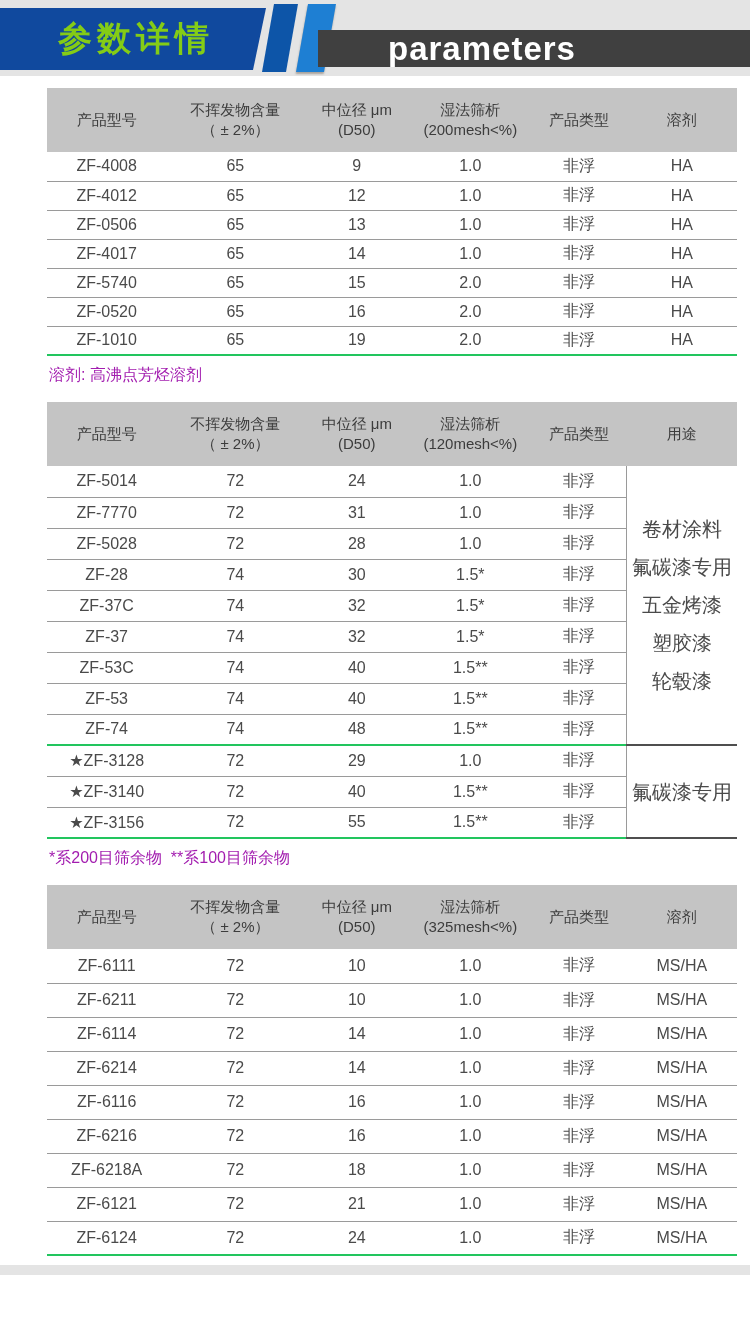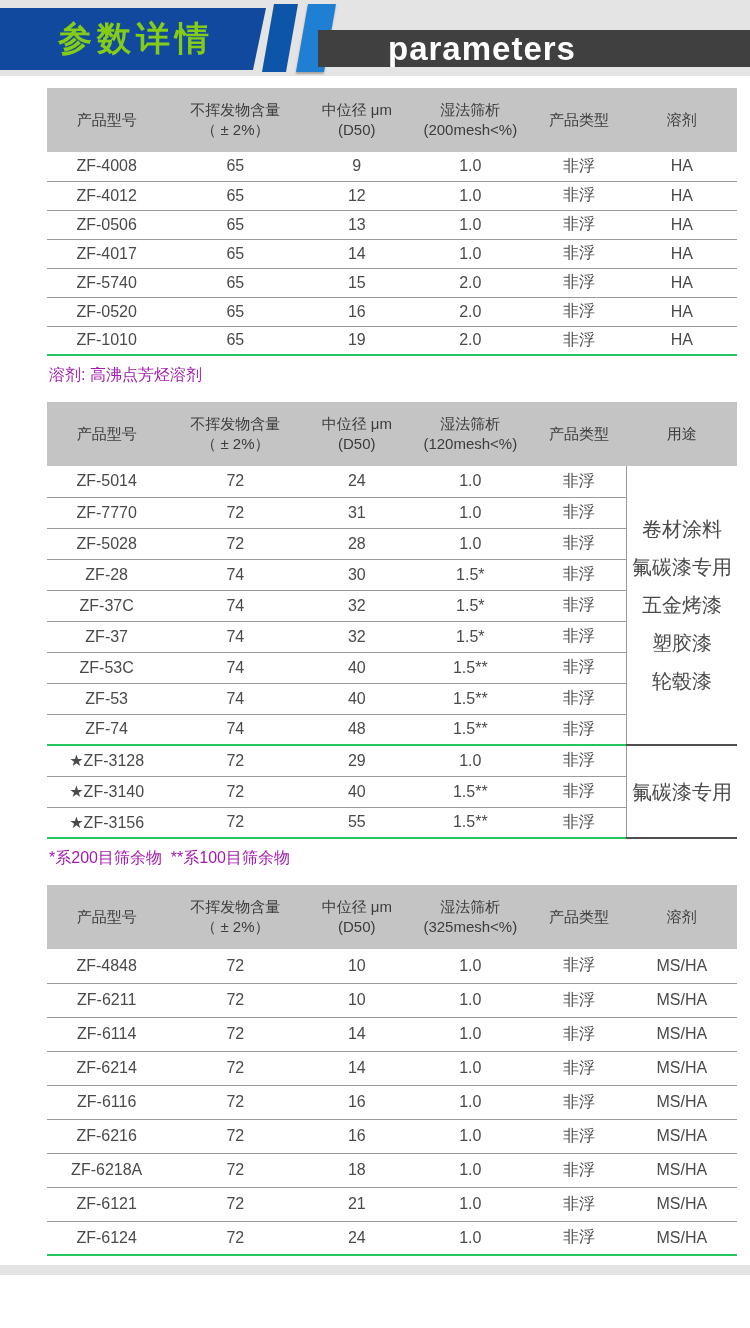--- a/index.html
+++ b/index.html
@@ -337,21 +337,21 @@
             <th>
               <div>产品类型</div>
             </th>
             <th>
               <div>溶剂</div>
             </th>
           </tr>
         </thead>
         <tbody>
           <tr>
-            <td>ZF-4848</td>
+            <td>ZF-6111</td>
             <td>72</td>
             <td>10</td>
             <td>1.0</td>
             <td>非浮</td>
             <td>MS/HA</td>
           </tr>
           <tr>
             <td>ZF-6211</td>
             <td>72</td>
             <td>10</td>

